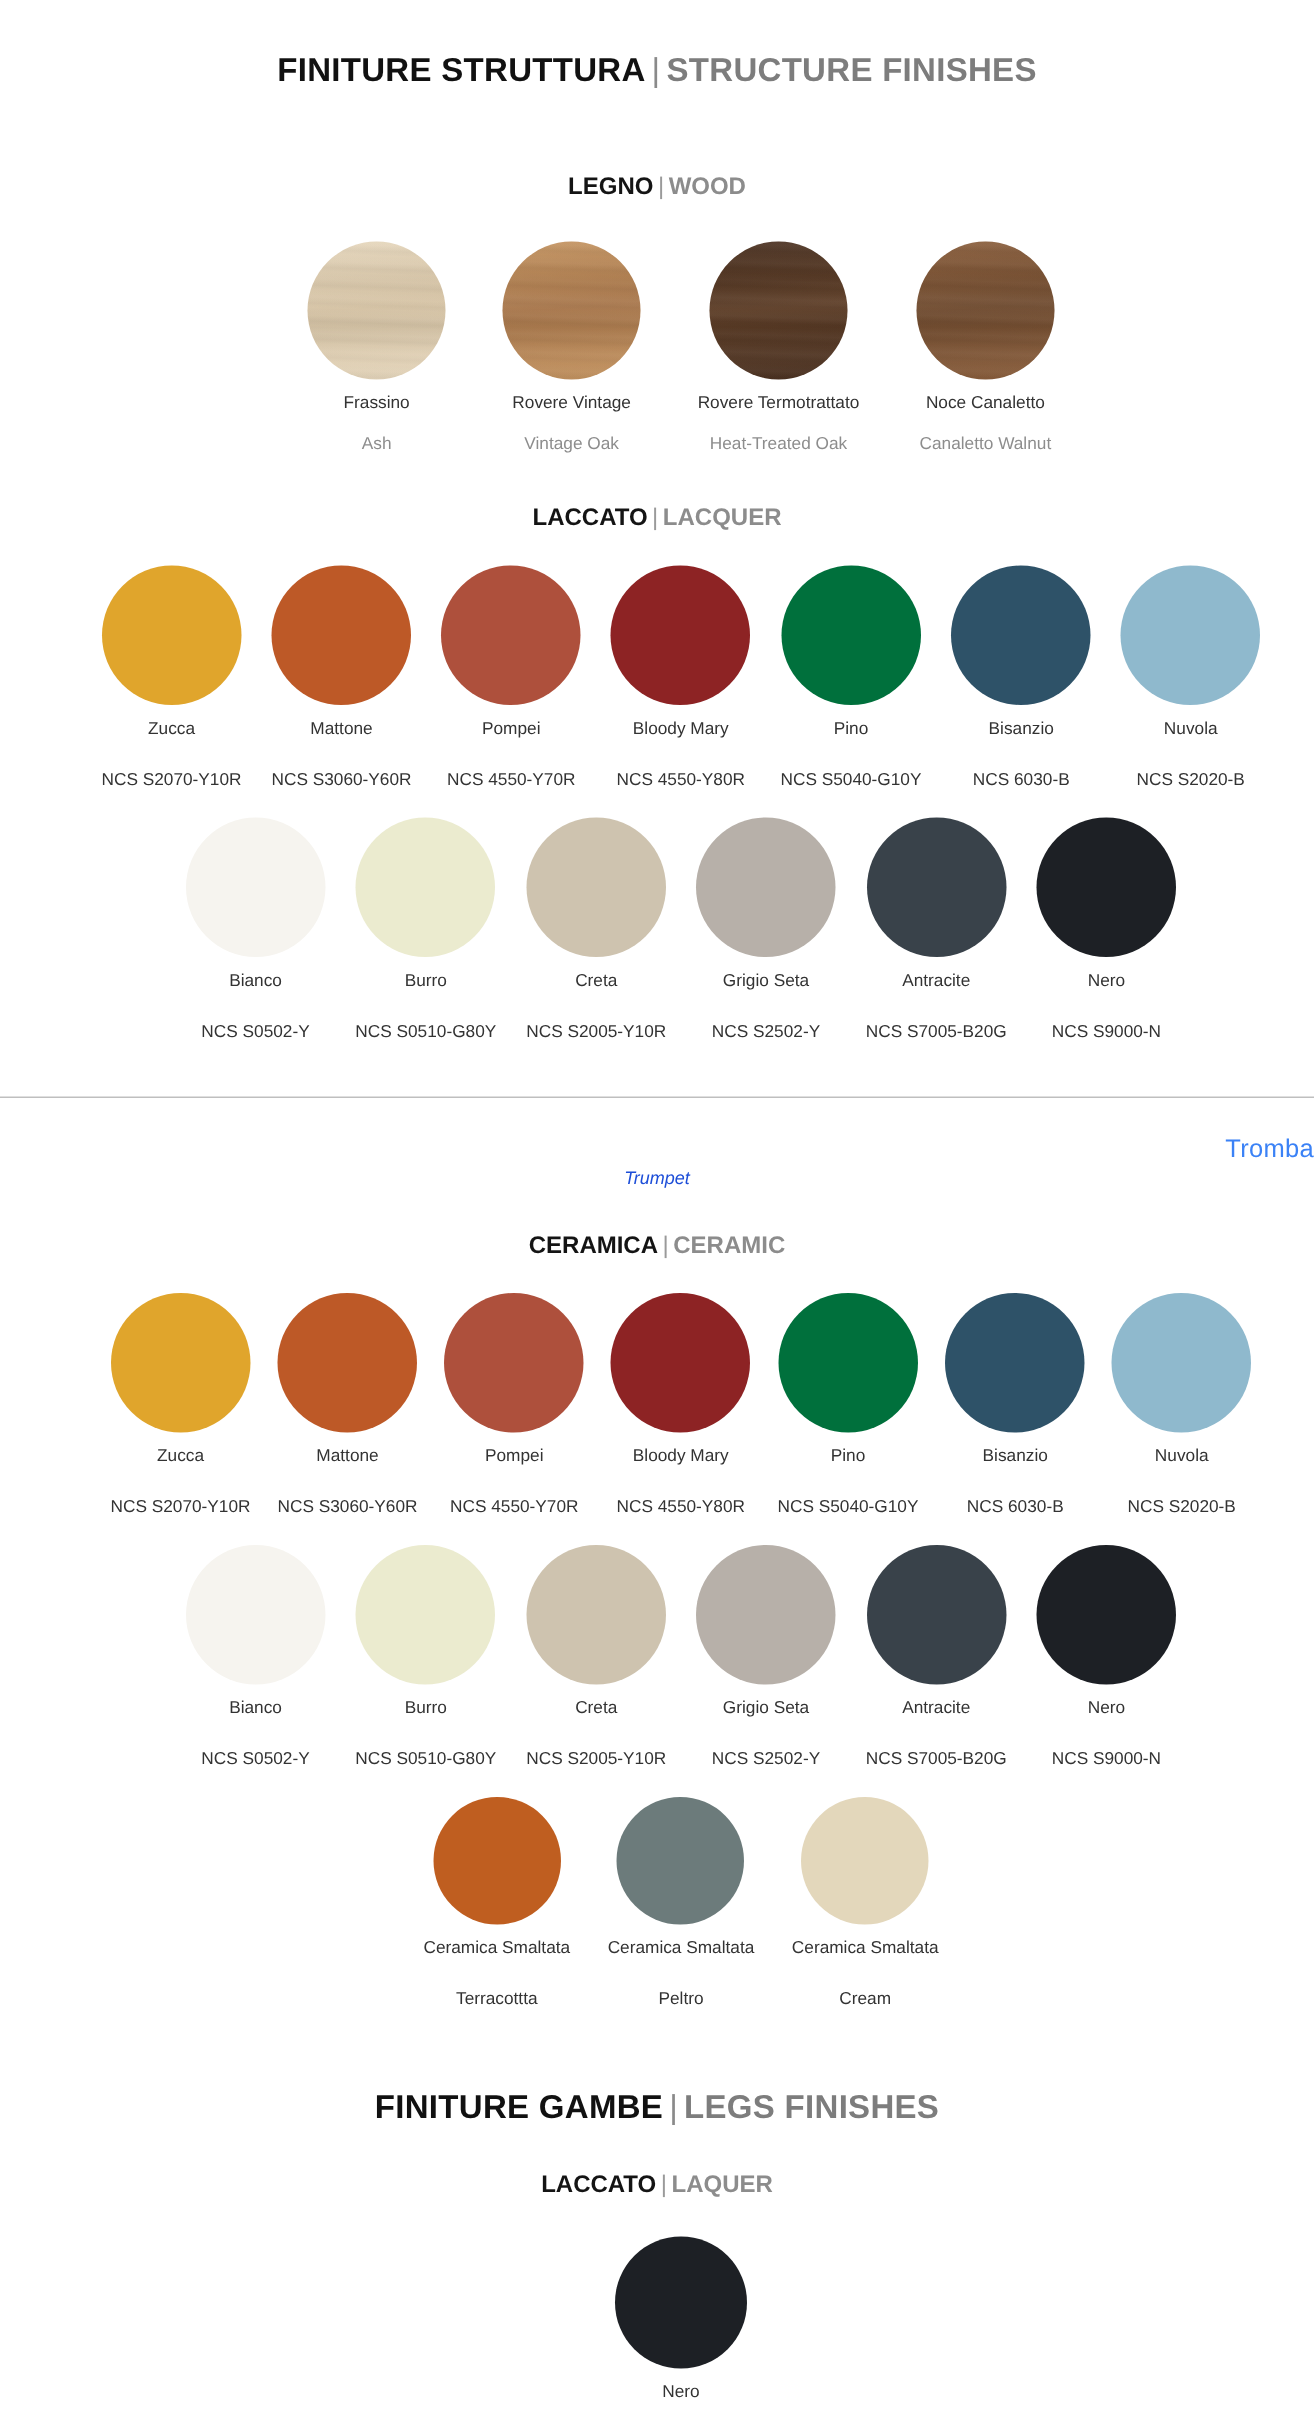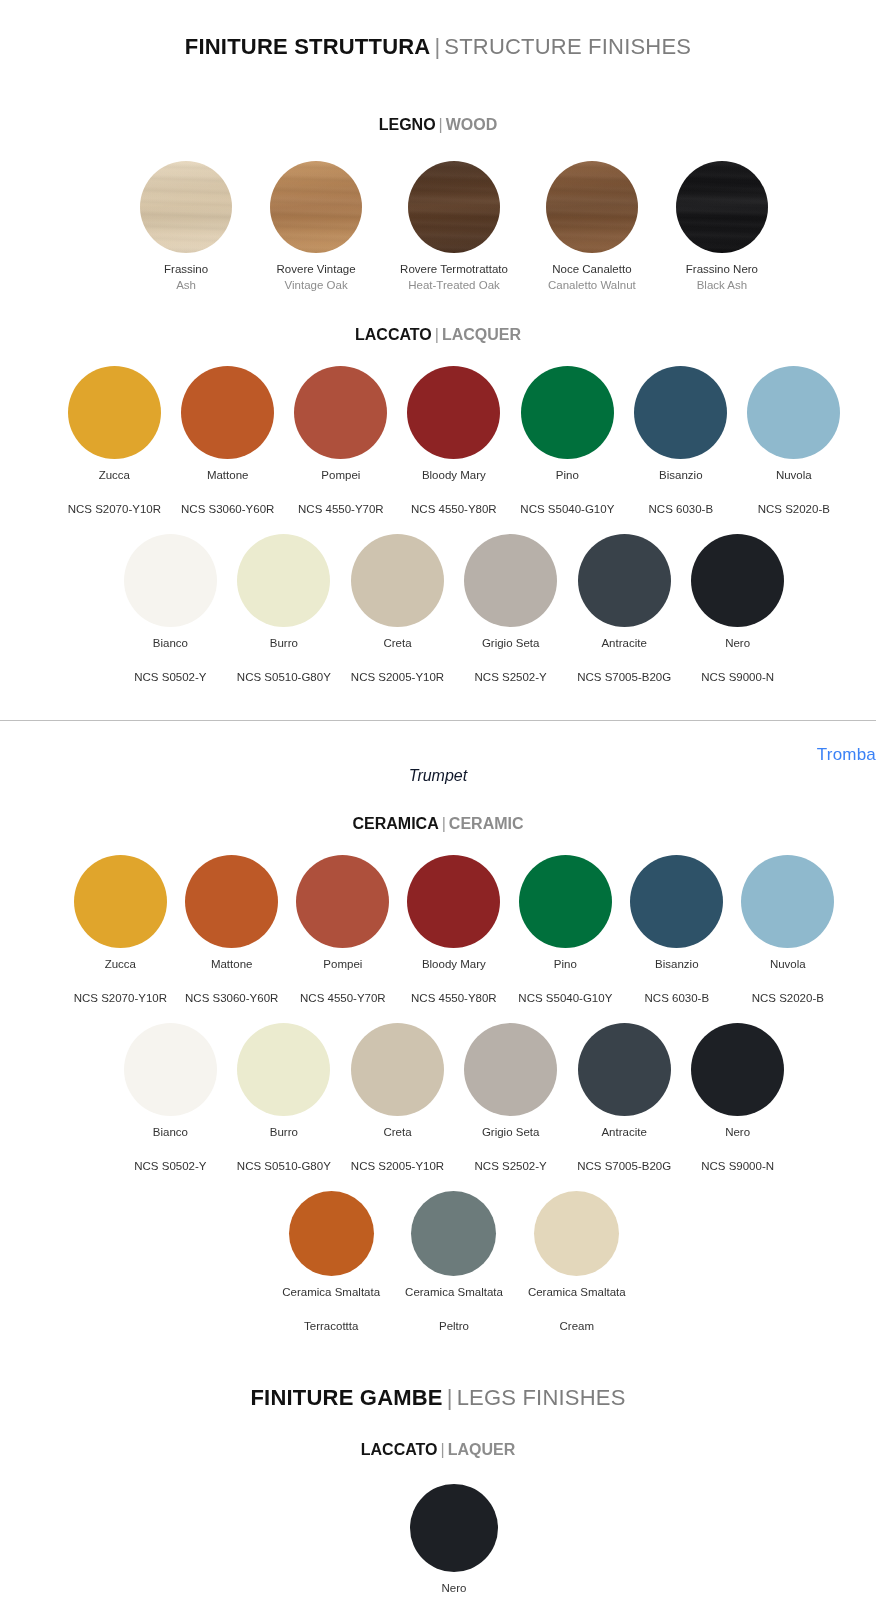--- a/index.html
+++ b/index.html
@@ -19,45 +19,45 @@
   
   .main-title {
     text-align: center;
     font-size: 22px;
     font-weight: 700;
     letter-spacing: 0.2px;
     white-space: nowrap;
   }
   .main-title .it { color: #111111; }
   .main-title .sep { color: #8a8a8a; font-weight: 400; margin: 0 4px; }
-  .main-title .en { color: #7d7d7d; font-weight: 400; }
+  .main-title .en { color: #7d7d7d; font-weight: 700; }
 
   .sub-title {
     text-align: center;
     font-size: 16px;
     font-weight: 700;
     white-space: nowrap;
   }
   .sub-title .it { color: #141414; }
   .sub-title .sep { color: #9a9a9a; font-weight: 400; margin: 0 3px; }
   .sub-title .en { color: #8c8c8c; font-weight: 700; }
 
   .group-title {
     text-align: right;
     font-size: 17px;
     font-weight: 400;
     color: #3b82f6;
     letter-spacing: 0.2px;
   }
   .group-title-en {
     text-align: center;
-    font-size: 16px;
+    font-size: 12px;
     font-style: italic;
     font-weight: 400;
-    color: #0f172a;
+    color: #1d4ed8;
     margin-top: 2px;
   }
 
   .divider {
     height: 1px;
     background: #bfbfbf;
     width: 876px;
     margin: 0;
   }
 
@@ -81,21 +81,21 @@
   }
   .cap {
     font-size: 11.5px;
     line-height: 14.5px;
     color: #333333;
     margin-top: 9px;
     white-space: nowrap;
   }
   .cap.en {
     color: #8d8d8d;
-    margin-top: 1px;
+    margin-top: 12px;
   }
   .cap.code {
     color: #333333;
     margin-top: 19px;
   }
 
   
   .wood-dot { width: 92px; height: 92px; }
   .lacq-dot { width: 93px; height: 93px; }
   .cer-dot  { width: 93px; height: 93px; }
@@ -164,25 +164,20 @@
     <div class="cell">
       <span class="dot wood-dot grain" style="background: linear-gradient(176deg, rgb(74, 49, 33) 0%, rgb(93, 61, 38) 48%, rgb(74, 49, 33) 100%);"></span>
       <div class="cap">Rovere Termotrattato</div>
       <div class="cap en">Heat-Treated Oak</div>
     </div>
     <div class="cell">
       <span class="dot wood-dot grain" style="background: linear-gradient(176deg, rgb(139, 95, 61) 0%, rgb(111, 74, 46) 48%, rgb(139, 95, 61) 100%);"></span>
       <div class="cap">Noce Canaletto</div>
       <div class="cap en">Canaletto Walnut</div>
     </div>
-    <div class="cell">
-      <span class="dot wood-dot grain" style="background: linear-gradient(176deg, rgb(13, 13, 15) 0%, rgb(22, 22, 24) 48%, rgb(13, 13, 15) 100%);"></span>
-      <div class="cap">Frassino Nero</div>
-      <div class="cap en">Black Ash</div>
-    </div>
   </div>
 
 <div style="height:34px"></div>
 <div class="sub-title">
   <span class="it">LACCATO</span><span class="sep">|</span><span class="en">LACQUER</span>
 </div>
 
 <div style="height:22px"></div>
 <div class="row" id="lacq-row1" style="gap:20px;">
     <div class="cell">

